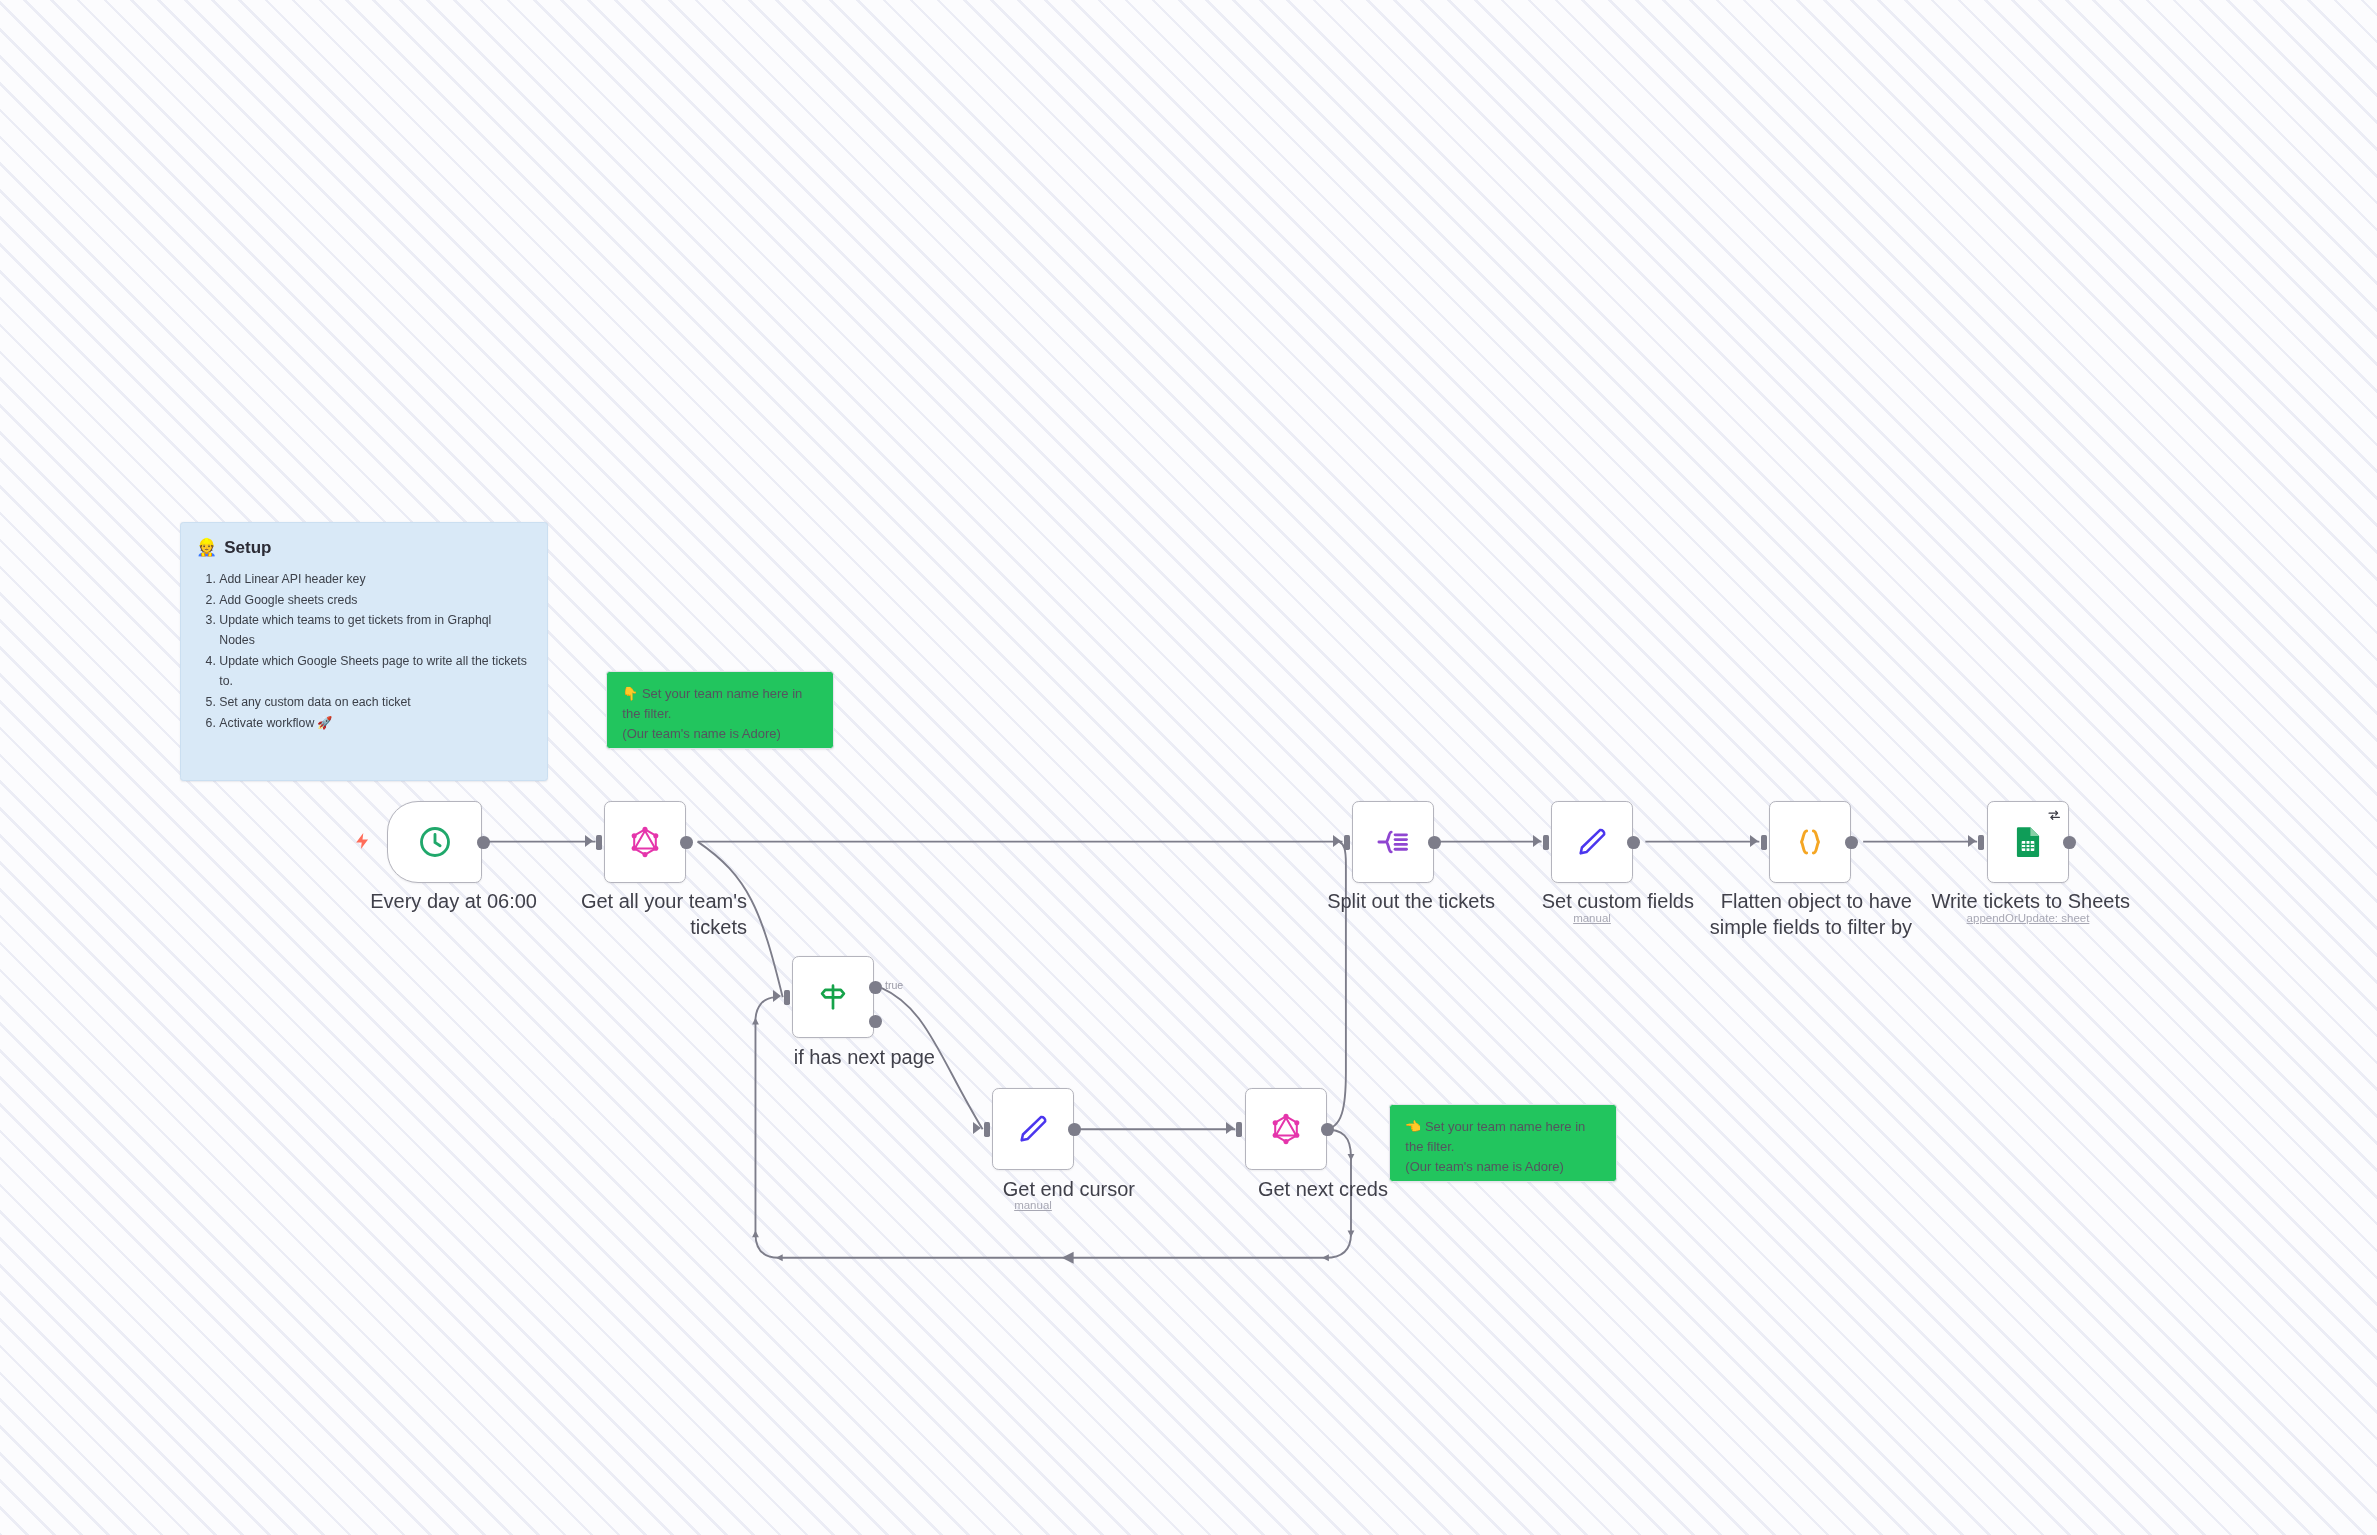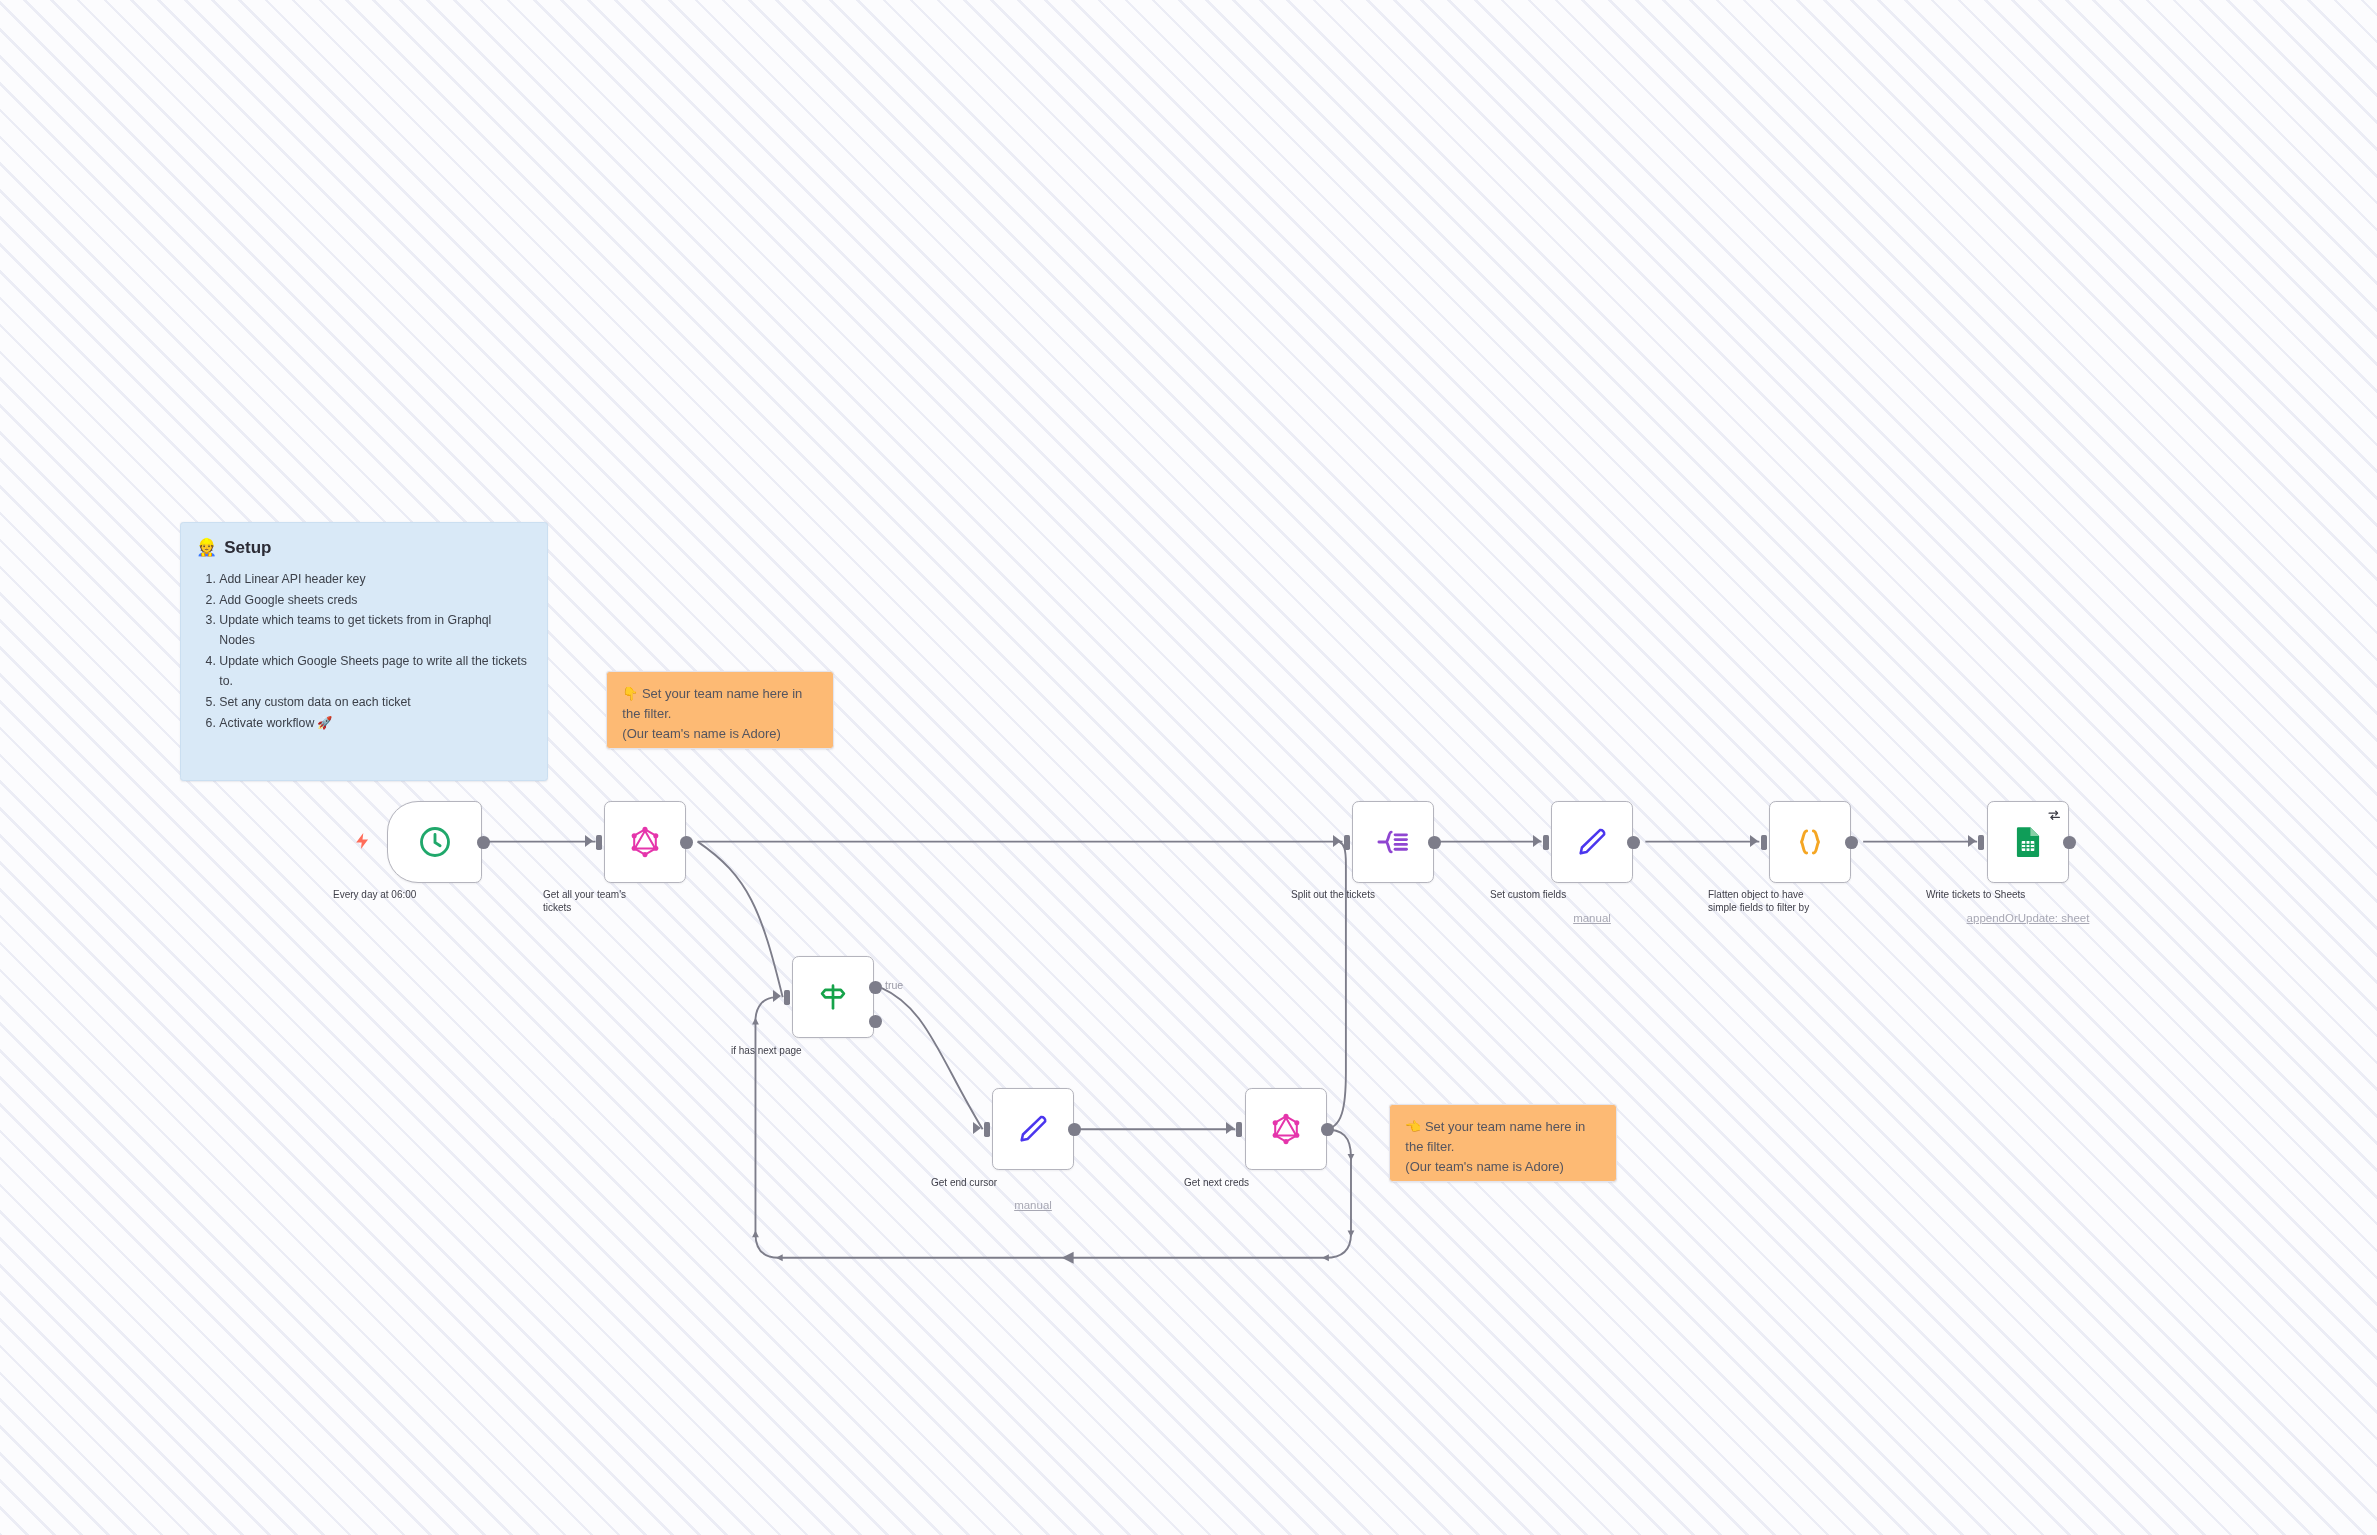--- a/index.html
+++ b/index.html
@@ -44,21 +44,21 @@
     box-sizing: border-box;
     border-radius: 3.4px;
     padding: 12px 15.3px 12px 15.3px;
     font-size: 13px;
     line-height: 1.55;
     color: #4a4a55;
     box-shadow: 0 0.9px 1.7px rgba(60,60,80,0.10);
     overflow: hidden;
   }
   .sticky.plain {
-    background: #fdba74;
+    background: #22c55e;
     border: 0.9px solid #e4e4ec;
     color: #55555f;
   }
   .sticky.blue {
     background: #d9e9f7;
     border: 0.9px solid #cbdff1;
     color: #3c4049;
   }
   .sticky .st-title {
     font-size: 17px;
@@ -103,22 +103,22 @@
   }
   .node .glyph {
     display: flex;
     align-items: center;
     justify-content: center;
     width: 100%;
     height: 100%;
   }
   .node-caption {
     position: absolute;
-    text-align: left;
-    font-size: 10px;
+    text-align: right;
+    font-size: 20px;
     color: #40404a;
     line-height: 1.28;
     white-space: pre-line;
     pointer-events: none;
   }
   .node-sub {
     position: absolute;
     text-align: center;
     font-size: 11.5px;
     color: #a8a8b4;

